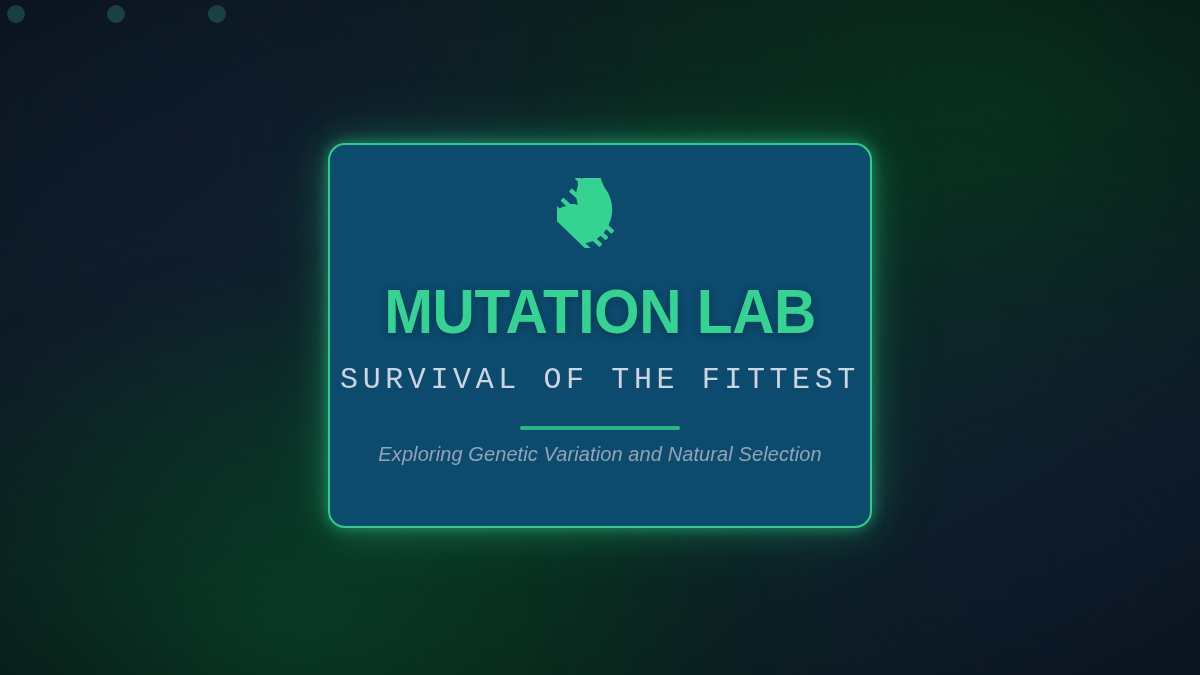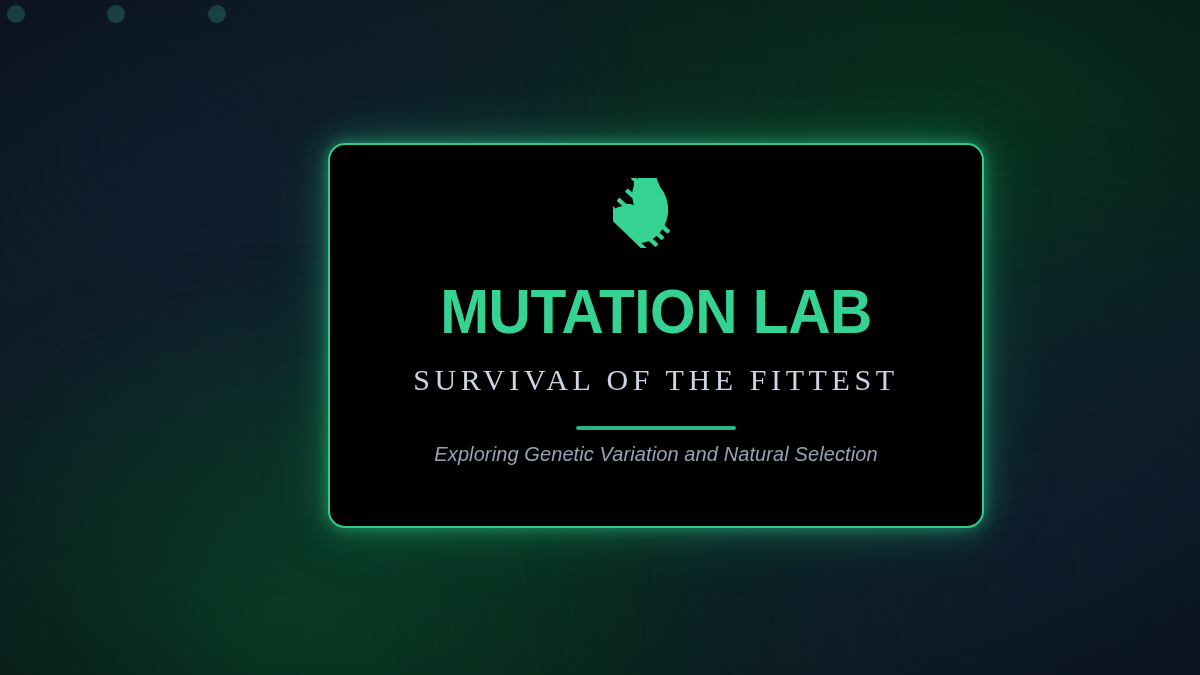--- a/index.html
+++ b/index.html
@@ -97,23 +97,23 @@
     position: absolute;
     border-radius: 50%;
     background: rgba(37, 100, 92, 0.55);
   }
 
   
   .card {
     position: absolute;
     left: 328px;
     top: 143px;
-    width: 656px;
+    width: 544px;
     height: 385px;
-    background: #000000;
+    background: #0c4a6e;
     border: 2px solid #2ecc8c;
     border-radius: 17px;
     box-shadow:
       0 0 14px rgba(46, 204, 140, 0.50),
       0 0 34px rgba(46, 204, 140, 0.30),
       0 0 72px rgba(46, 204, 140, 0.16);
     display: flex;
     flex-direction: column;
     align-items: center;
   }
@@ -137,21 +137,21 @@
     letter-spacing: -0.5px;
     color: #35d392;
     transform: scaleX(0.93);
     transform-origin: center;
     white-space: nowrap;
     text-shadow: 0 2px 10px rgba(0,0,0,0.25);
   }
 
   .subtitle {
     margin-top: 22px;
-    font-family: Liberation Serif, serif;
+    font-family: Liberation Mono, monospace;
     font-weight: 300;
     font-size: 30px;
     line-height: 1;
     letter-spacing: 4.6px;
     color: #ccd6e2;
     white-space: nowrap;
   }
 
   .divider {
     margin-top: 31px;

